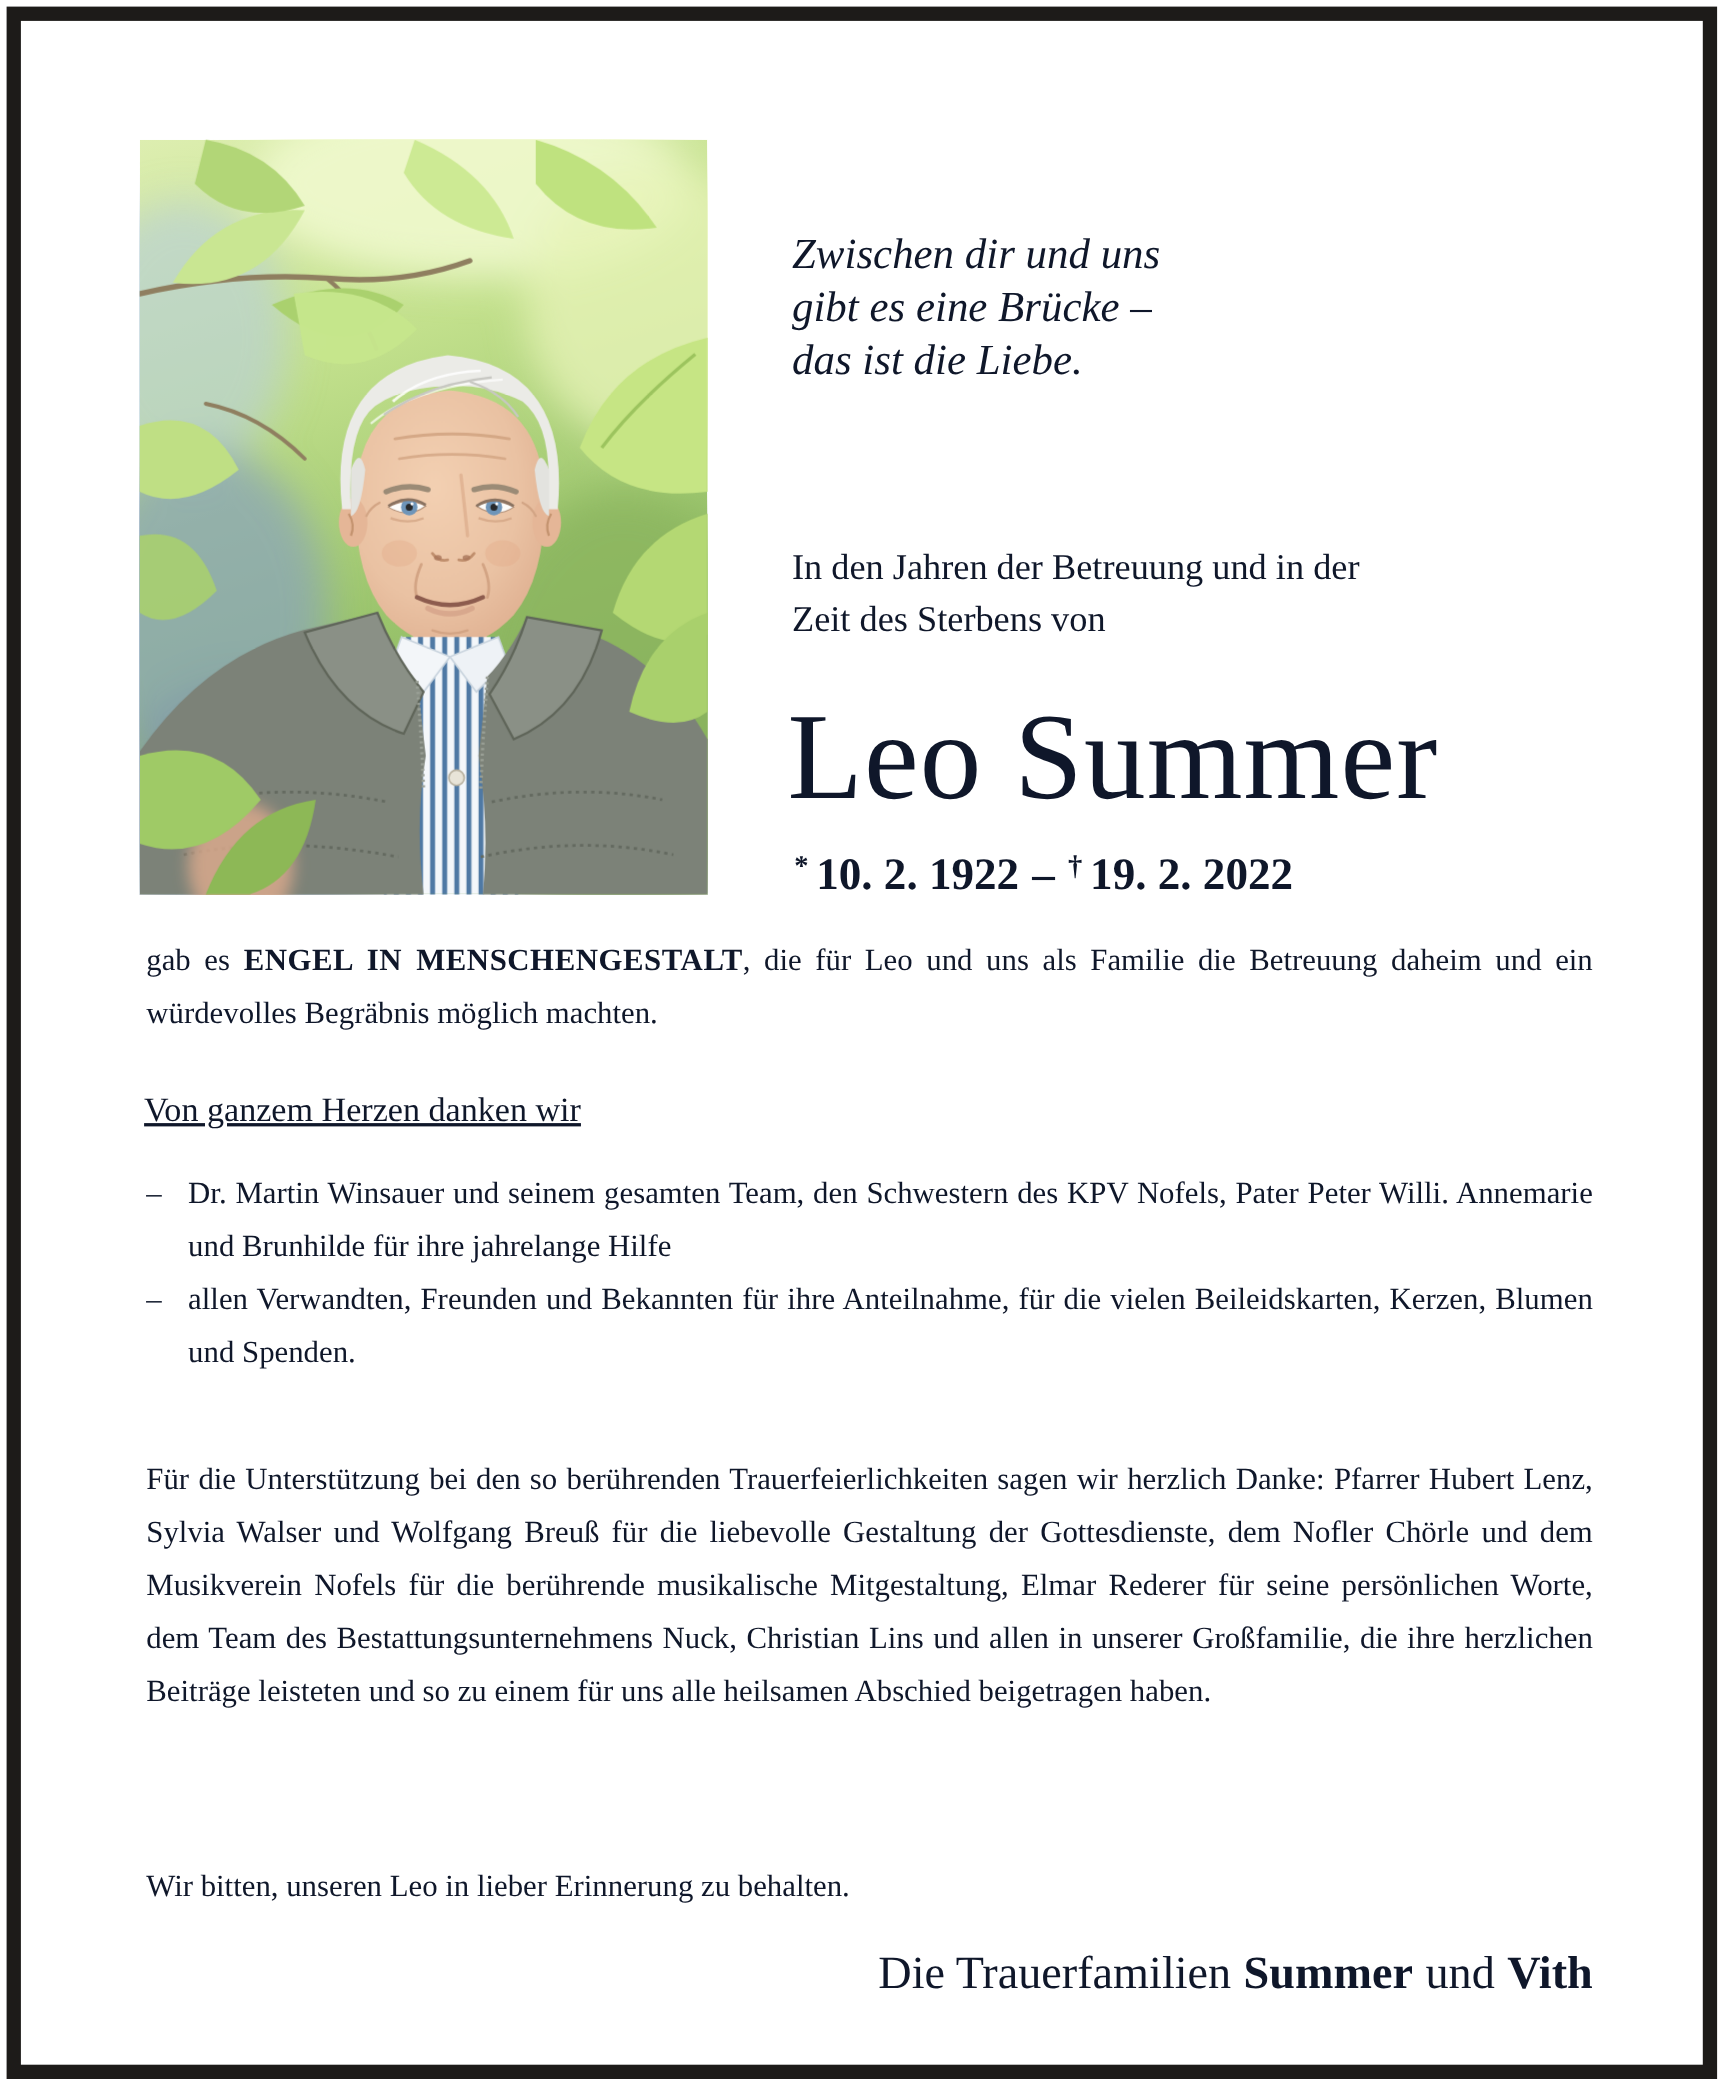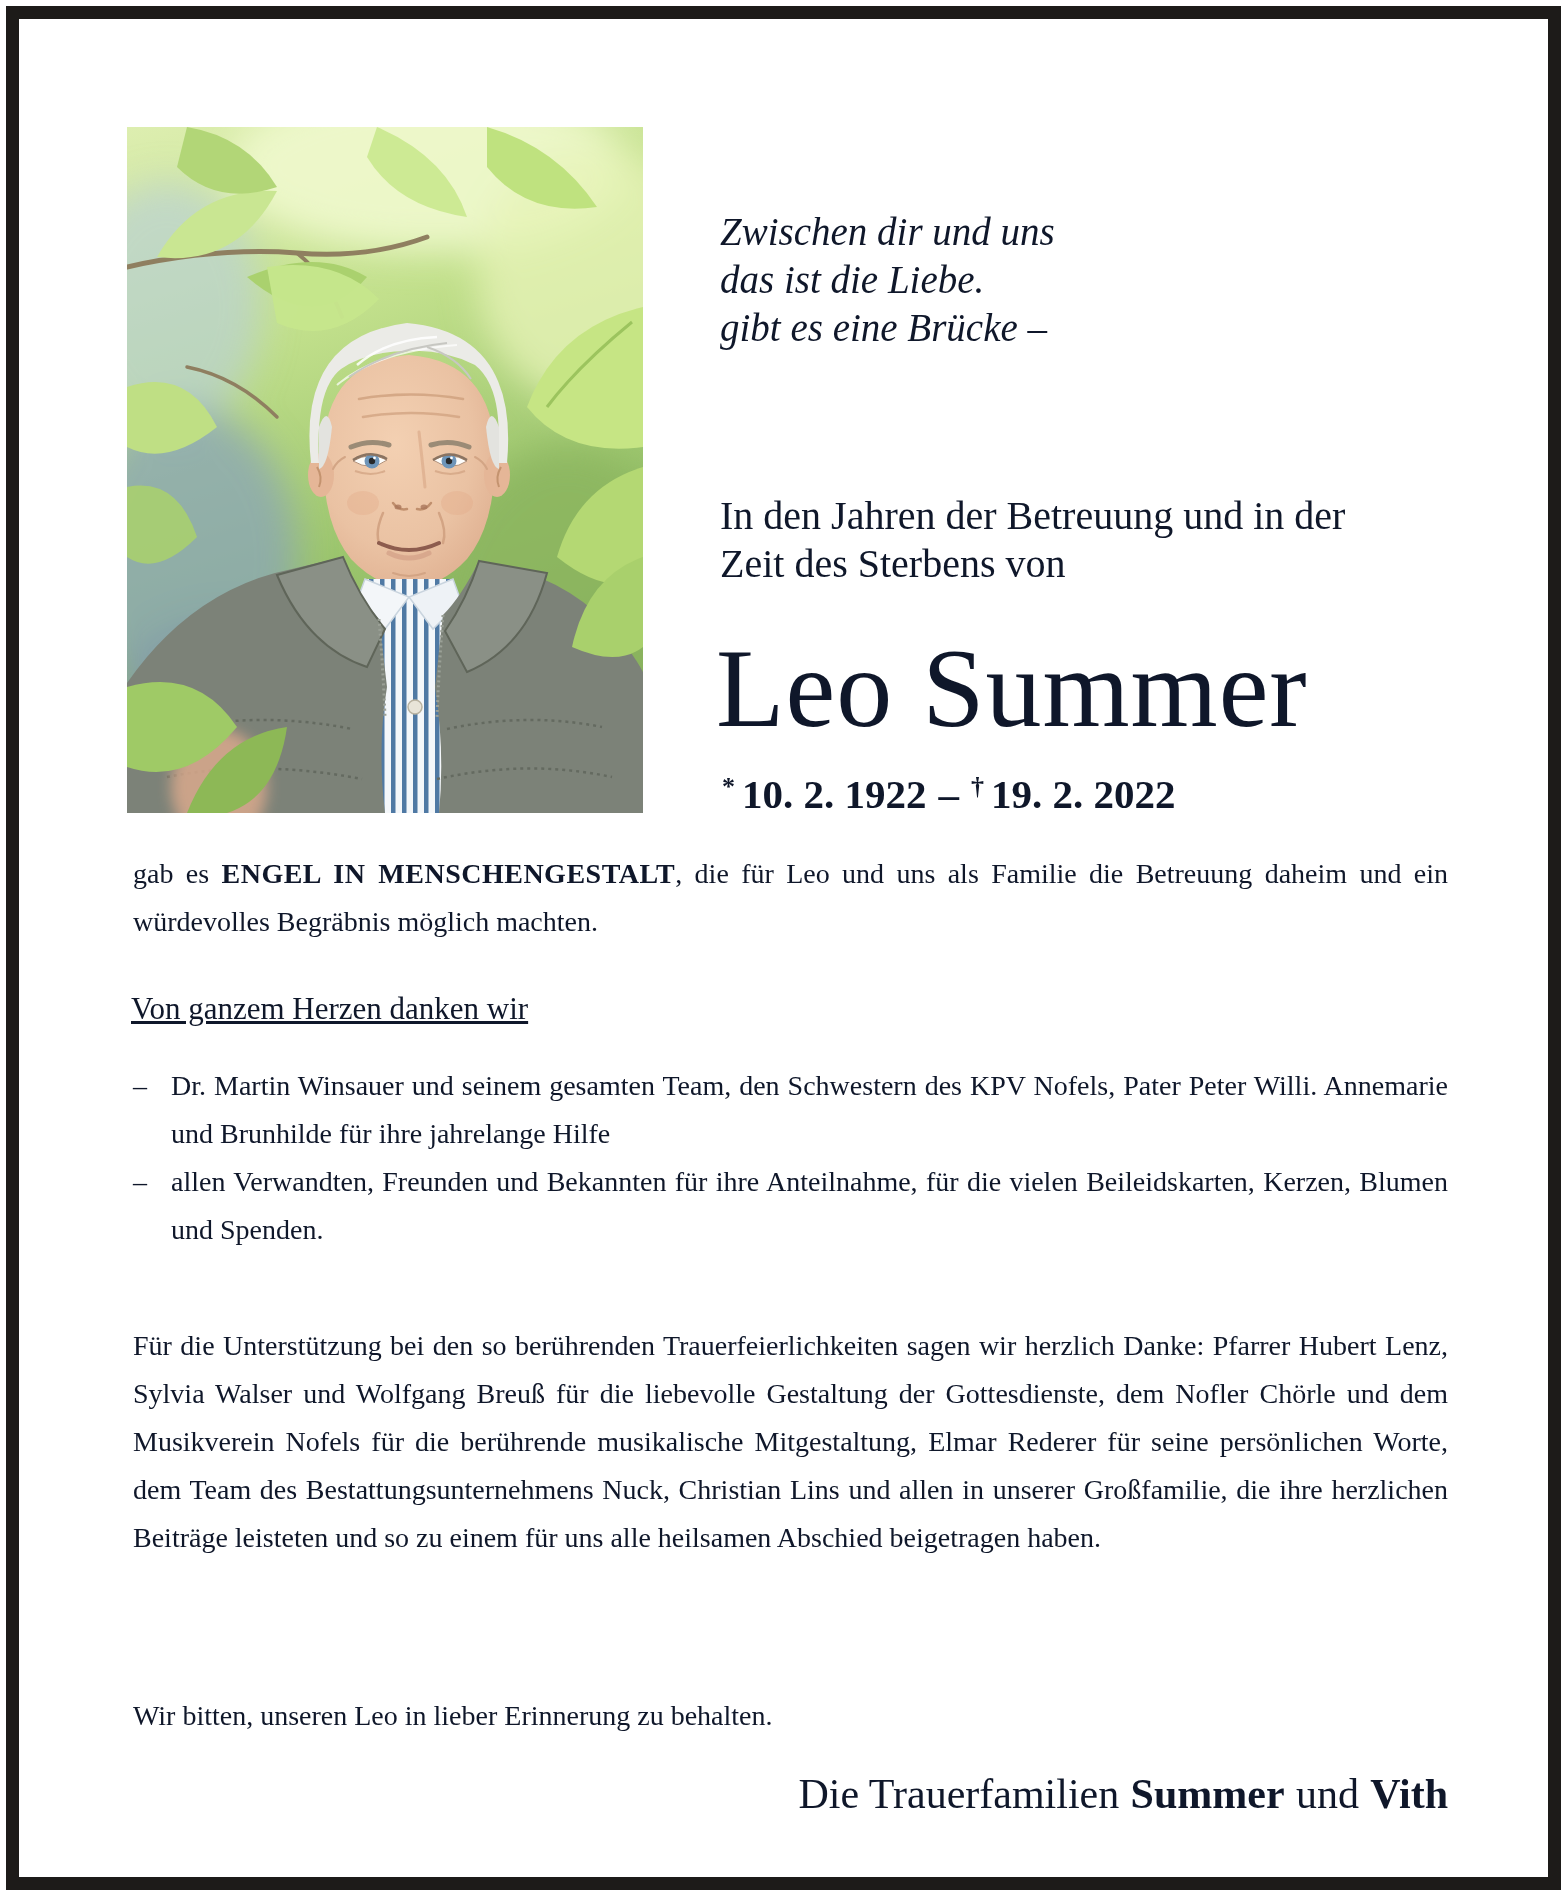--- a/index.html
+++ b/index.html
@@ -5,21 +5,21 @@
   html,body{margin:0;padding:0;background:#ffffff;}
   .sheet{
     position:relative;width:1567px;height:1896px;background:#ffffff;overflow:hidden;
     font-family:"Liberation Serif","DejaVu Serif",serif;color:#0f172a;
   }
   .frame{position:absolute;inset:6px;border:13px solid #1d1b19;pointer-events:none;}
   .photo{position:absolute;left:127px;top:127px;width:516px;height:686px;overflow:hidden;}
   .photo svg{display:block;}
   .quote{position:absolute;left:720px;top:208px;font-style:italic;font-size:39px;line-height:48px;}
   .quote div{white-space:nowrap;}
-  .intro{position:absolute;left:720px;top:492px;font-size:40px;line-height:48px;}
+  .intro{position:absolute;left:720px;top:492px;font-size:33px;line-height:48px;}
   .intro div{white-space:nowrap;}
   .name{position:absolute;left:716px;top:630px;font-size:112px;line-height:1.05;white-space:nowrap;letter-spacing:1px;}
   .dates{position:absolute;left:722px;top:770px;font-size:41px;font-weight:bold;display:flex;align-items:baseline;white-space:nowrap;}
   .dates .sym{font-size:26px;position:relative;top:-13px;margin-right:7px;}
   .dates .sep{margin:0 12px;}
   .dates .cross{margin-left:0;}
   .body-block{position:absolute;left:133px;width:1315px;font-size:28px;line-height:48px;}
   .justified{text-align:justify;hyphens:manual;-webkit-hyphens:manual;}
   .para1{top:850px;}
   .para1 b{letter-spacing:.5px;}
@@ -177,22 +177,22 @@
         <path d="M0 560 Q70 540 110 600 Q60 660 0 640 Z" fill="#9fca66"></path>
         <path d="M60 686 Q90 610 160 600 Q150 670 100 686 Z" fill="#8db856"></path>
         <path d="M140 140 Q210 130 252 172 Q205 220 150 196 Z" fill="#c6e68c" opacity="0.97"></path>
         <path d="M516 430 Q460 450 445 520 Q490 540 516 520 Z" fill="#a9d06c"></path>
       </g>
     </svg>
   </div>
 
   <div class="quote">
     <div>Zwischen dir und uns</div>
+    <div>gibt es eine Brücke –</div>
     <div>das ist die Liebe.</div>
-    <div>gibt es eine Brücke –</div>
   </div>
 
   <div class="intro">
     <div>In den Jahren der Betreuung und in der</div>
     <div>Zeit des Sterbens von</div>
   </div>
 
   <div class="name">Leo Summer</div>
 
   <div class="dates">

